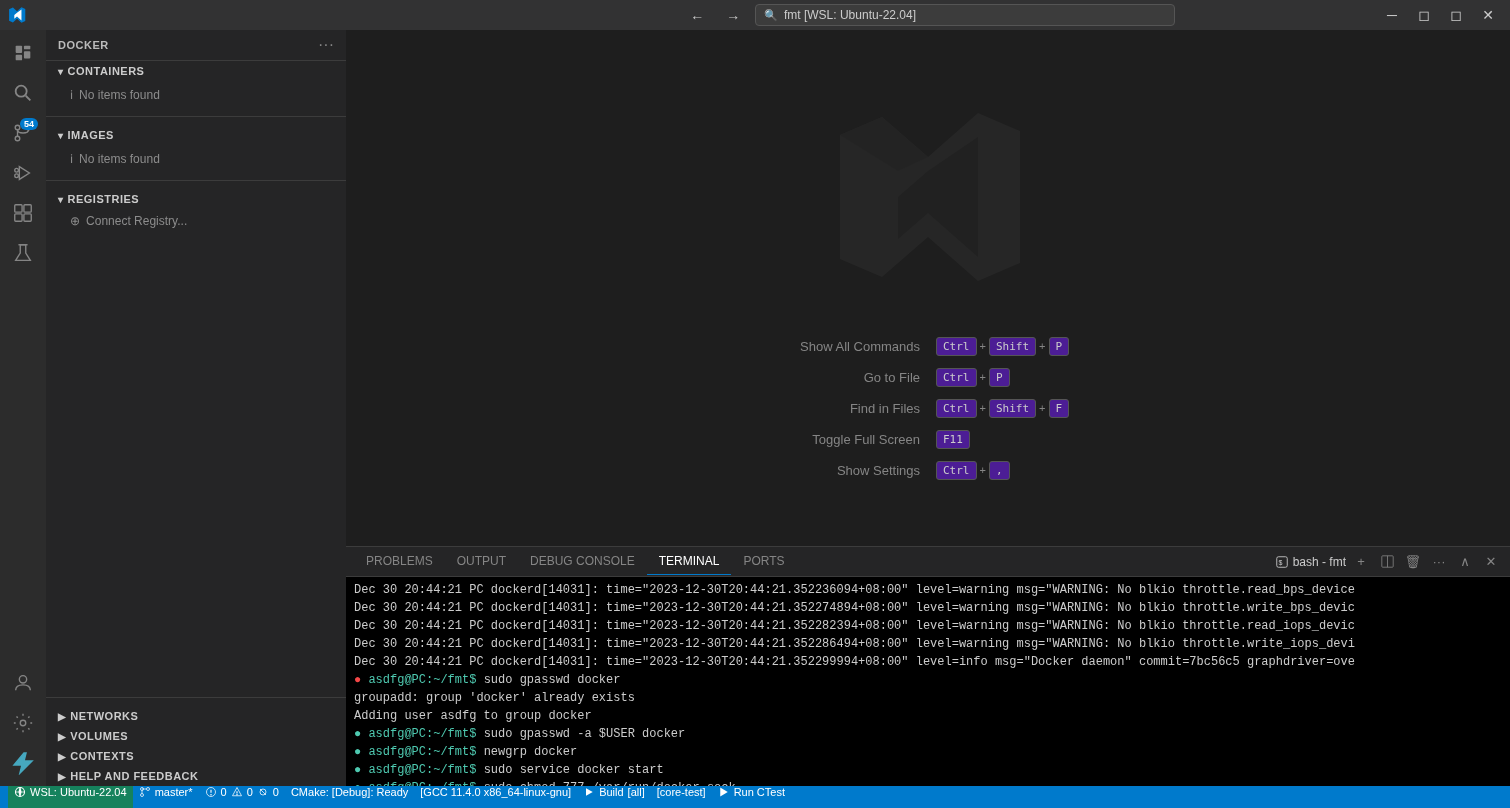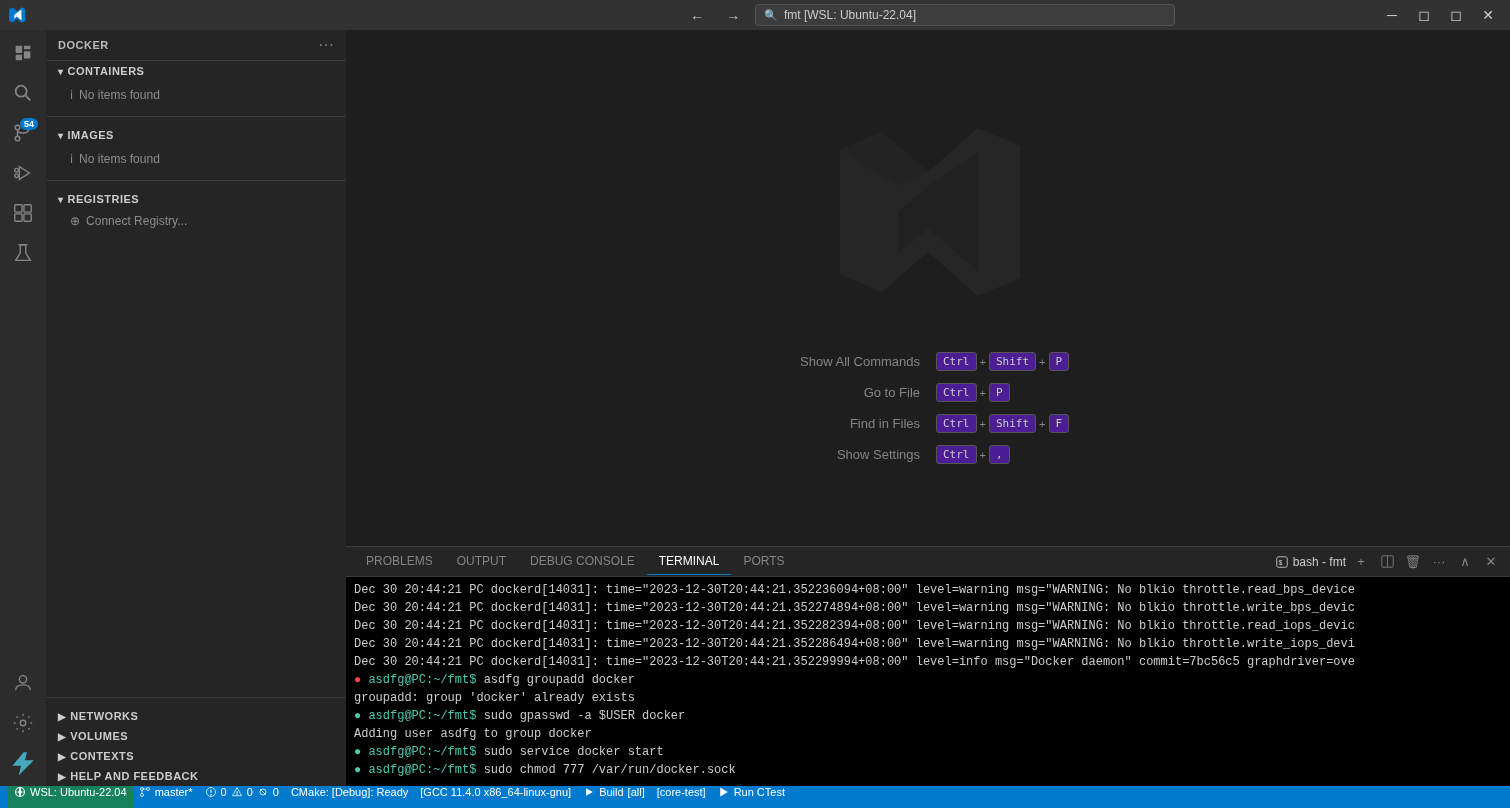--- a/index.html
+++ b/index.html
@@ -562,20 +562,26 @@
           </div>
         </div>
         <div class="command-row">
           <span class="command-label">Find in Files</span>
           <div class="kbd-group">
             <span class="kbd">Ctrl</span>
             <span class="kbd-plus">+</span>
             <span class="kbd">Shift</span>
             <span class="kbd-plus">+</span>
             <span class="kbd">F</span>
+          </div>
+        </div>
+        <div class="command-row">
+          <span class="command-label">Toggle Full Screen</span>
+          <div class="kbd-group">
+            <span class="kbd">F11</span>
           </div>
         </div>
         <div class="command-row">
           <span class="command-label">Show Settings</span>
           <div class="kbd-group">
             <span class="kbd">Ctrl</span>
             <span class="kbd-plus">+</span>
             <span class="kbd">,</span>
           </div>
         </div>
@@ -610,27 +616,30 @@
           <div class="panel-action-btn">✕</div>
         </div>
       </div>
       <div class="terminal-content">
         <div class="term-line term-warning">Dec 30 20:44:21 PC dockerd[14031]: time="2023-12-30T20:44:21.352236094+08:00" level=warning msg="WARNING: No blkio throttle.read_bps_device</div>
         <div class="term-line term-warning">Dec 30 20:44:21 PC dockerd[14031]: time="2023-12-30T20:44:21.352274894+08:00" level=warning msg="WARNING: No blkio throttle.write_bps_devic</div>
         <div class="term-line term-warning">Dec 30 20:44:21 PC dockerd[14031]: time="2023-12-30T20:44:21.352282394+08:00" level=warning msg="WARNING: No blkio throttle.read_iops_devic</div>
         <div class="term-line term-warning">Dec 30 20:44:21 PC dockerd[14031]: time="2023-12-30T20:44:21.352286494+08:00" level=warning msg="WARNING: No blkio throttle.write_iops_devi</div>
         <div class="term-line term-warning">Dec 30 20:44:21 PC dockerd[14031]: time="2023-12-30T20:44:21.352299994+08:00" level=info msg="Docker daemon" commit=7bc56c5 graphdriver=ove</div>
         <div class="term-line">
-          <span style="color:#f44747;">●</span> <span style="color:#4ec9b0;">asdfg@PC:~/fmt$</span><span> asdfg groupadd docker</span>
+          <span style="color:#f44747;">●</span> <span style="color:#4ec9b0;">asdfg@PC:~/fmt$</span><span> sudo gpasswd docker</span>
         </div>
         <div class="term-line">groupadd: group 'docker' already exists</div>
+        <div class="term-line">Adding user asdfg to group docker</div>
         <div class="term-line">
           <span style="color:#4ec9b0;">●</span> <span style="color:#4ec9b0;">asdfg@PC:~/fmt$</span><span> sudo gpasswd -a $USER docker</span>
         </div>
-        <div class="term-line">Adding user asdfg to group docker</div>
+        <div class="term-line">
+          <span style="color:#4ec9b0;">●</span> <span style="color:#4ec9b0;">asdfg@PC:~/fmt$</span><span> newgrp docker</span>
+        </div>
         <div class="term-line">
           <span style="color:#4ec9b0;">●</span> <span style="color:#4ec9b0;">asdfg@PC:~/fmt$</span><span> sudo service docker start</span>
         </div>
         <div class="term-line">
           <span style="color:#4ec9b0;">●</span> <span style="color:#4ec9b0;">asdfg@PC:~/fmt$</span><span> sudo chmod 777 /var/run/docker.sock</span>
         </div>
 
       </div>
     </div>
   </div>

